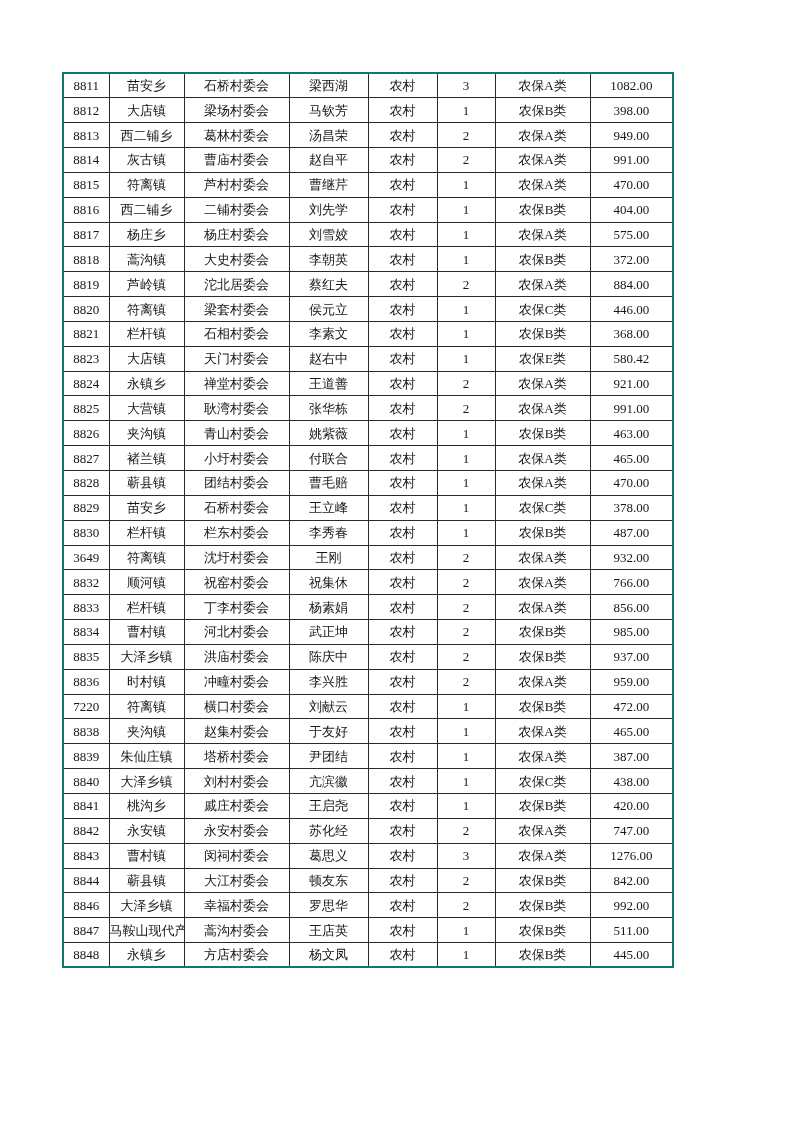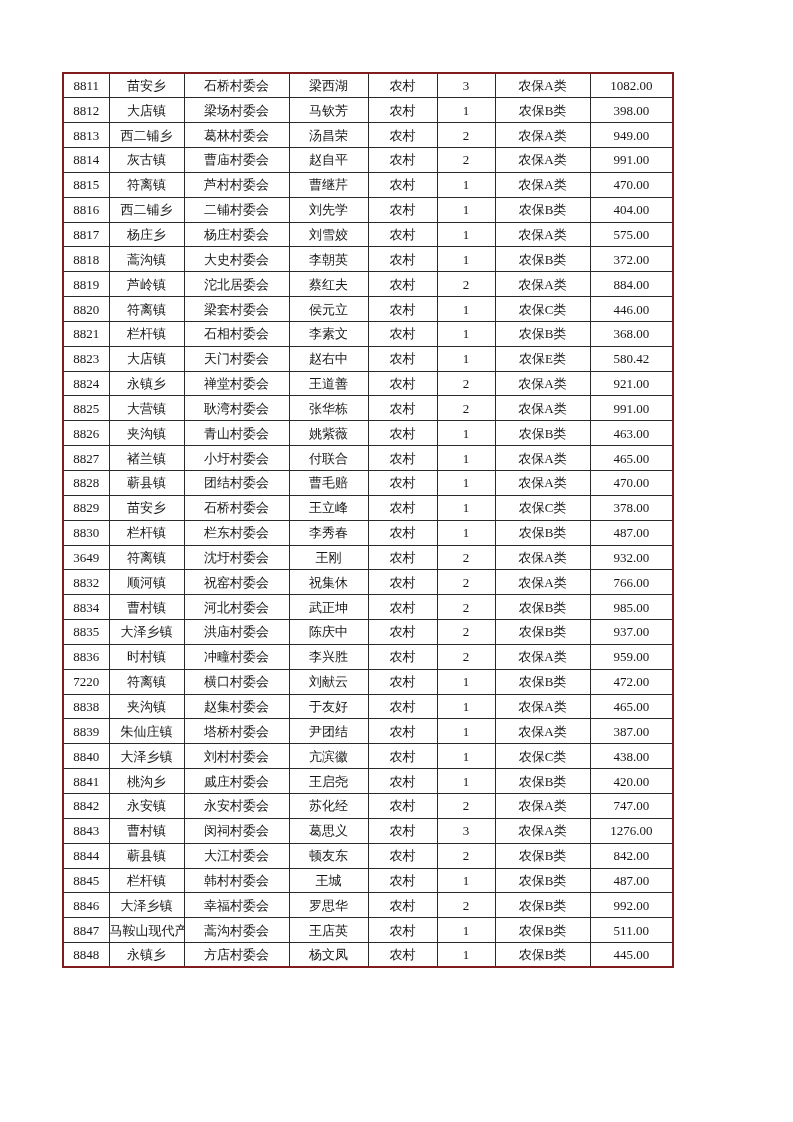--- a/index.html
+++ b/index.html
@@ -19,21 +19,21 @@
     inset: 0;
     background: #ffffff;
   }
   table.records {
     position: absolute;
     left: 62px;
     top: 72px;
     width: 610px;
     border-collapse: collapse;
     table-layout: fixed;
-    border: 2px solid #7f1d1d;
+    border: 2px solid #0f766e;
     font-size: 13px;
     padding-left: 40px;
   }
   table.records tr {
     height: 24.85px;
   }
   table.records td {
     border: 1px solid #2a2a2a;
     padding: 0;
     text-align: center;
@@ -603,20 +603,46 @@
           </td>
           <td>
             <div class="clip">农保A类</div>
           </td>
           <td>
             <div class="clip">766.00</div>
           </td>
         </tr>
         <tr>
           <td>
+            <div class="clip">8833</div>
+          </td>
+          <td>
+            <div class="clip">栏杆镇</div>
+          </td>
+          <td>
+            <div class="clip">丁李村委会</div>
+          </td>
+          <td>
+            <div class="clip">杨素娟</div>
+          </td>
+          <td>
+            <div class="clip">农村</div>
+          </td>
+          <td>
+            <div class="clip">2</div>
+          </td>
+          <td>
+            <div class="clip">农保A类</div>
+          </td>
+          <td>
+            <div class="clip">856.00</div>
+          </td>
+        </tr>
+        <tr>
+          <td>
             <div class="clip">8834</div>
           </td>
           <td>
             <div class="clip">曹村镇</div>
           </td>
           <td>
             <div class="clip">河北村委会</div>
           </td>
           <td>
             <div class="clip">武正坤</div>
@@ -885,46 +911,20 @@
             <div class="clip">农村</div>
           </td>
           <td>
             <div class="clip">2</div>
           </td>
           <td>
             <div class="clip">农保B类</div>
           </td>
           <td>
             <div class="clip">842.00</div>
-          </td>
-        </tr>
-        <tr>
-          <td>
-            <div class="clip">8845</div>
-          </td>
-          <td>
-            <div class="clip">栏杆镇</div>
-          </td>
-          <td>
-            <div class="clip">韩村村委会</div>
-          </td>
-          <td>
-            <div class="clip">王城</div>
-          </td>
-          <td>
-            <div class="clip">农村</div>
-          </td>
-          <td>
-            <div class="clip">1</div>
-          </td>
-          <td>
-            <div class="clip">农保B类</div>
-          </td>
-          <td>
-            <div class="clip">487.00</div>
           </td>
         </tr>
         <tr>
           <td>
             <div class="clip">8846</div>
           </td>
           <td>
             <div class="clip">大泽乡镇</div>
           </td>
           <td>

